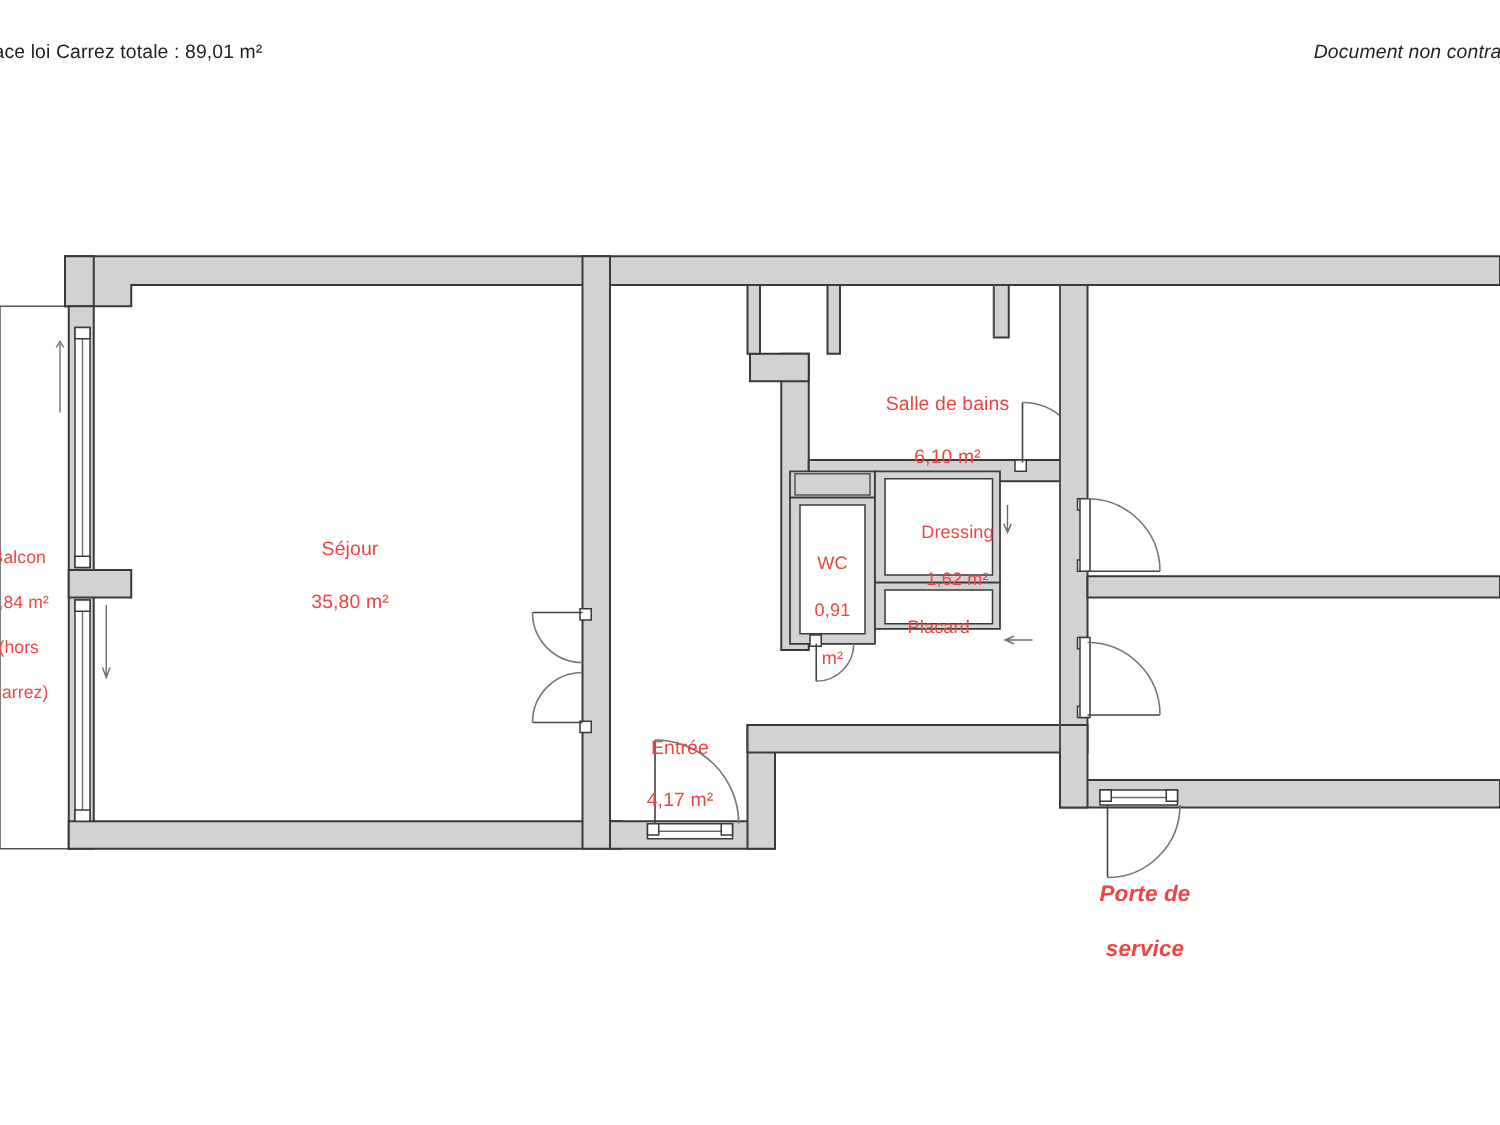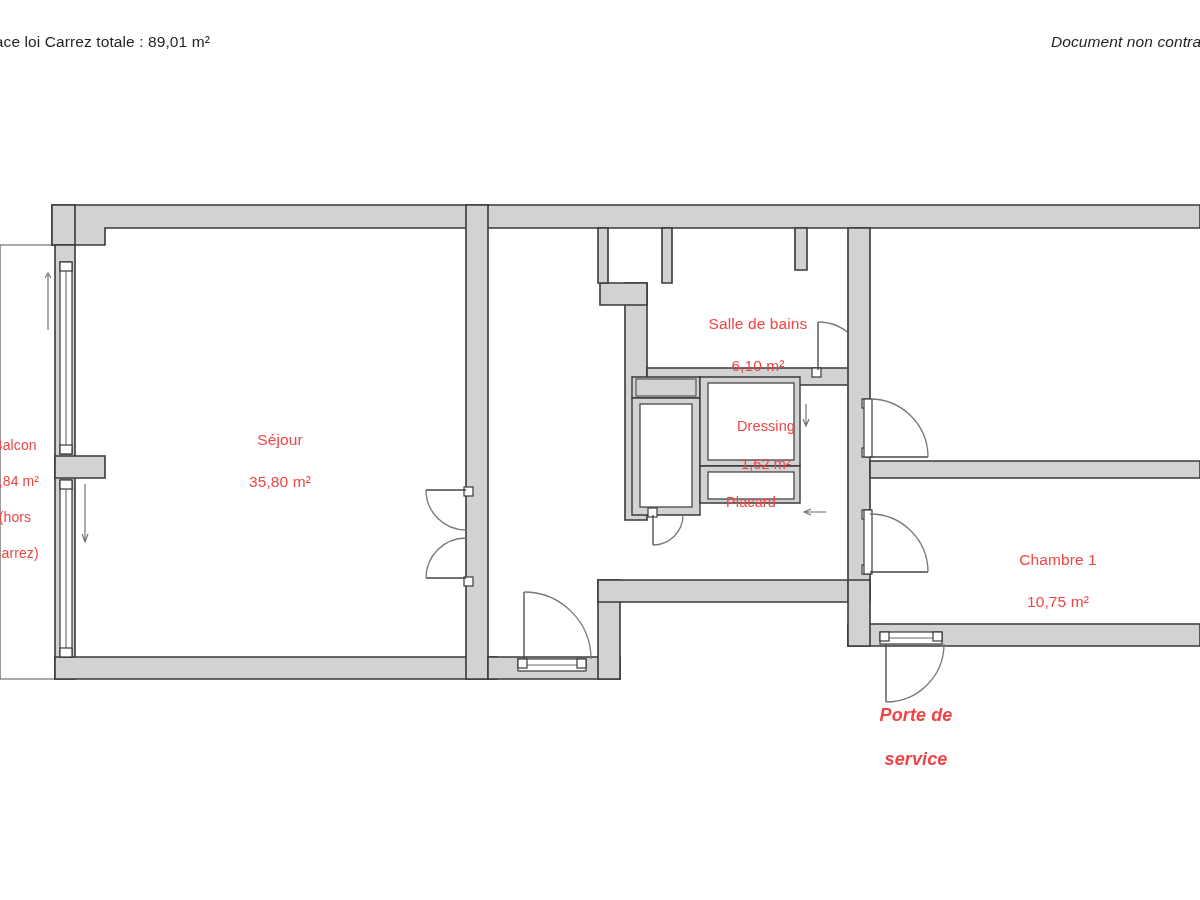--- a/index.html
+++ b/index.html
@@ -212,36 +212,41 @@
     <span class="ar">35,80 m²</span>
   </div>
 
 
   <div class="room-label" style="left:663px; top:292px; width:190px;">
     <span class="nm">Salle de bains</span>
     <span class="ar">6,10 m²</span>
   </div>
 
 
-  <div class="room-label" style="left:973px; top:528px; width:170px;">
-    <span class="nm">Chambre 1</span>
-    <span class="ar">10,75 m²</span>
-  </div>
 
   <div class="room-label small" style="left:702px; top:398px; width:100px;padding-left:14px;">
     <span class="nm">Dressing</span>
     <span class="ar">1,62 m²</span>
   </div>
 
+  <div class="room-label small" style="left:640px; top:423px; width:52px; line-height:19px;">
+    <span class="nm">WC</span>
+    <span class="ar">0,91</span>
+    <span class="ar">m²</span>
+  </div>
 
   <div class="room-label small" style="left:708px; top:474px; width:86px;">
     <span class="nm">Placard</span>
   </div>
 
 
+  <div class="room-label" style="left:487px; top:567px; width:114px;">
+    <span class="nm">Entrée</span>
+    <span class="ar">4,17 m²</span>
+  </div>
 
   <div class="room-label tiny" style="left:-24px; top:418px; width:78px;">
     <span class="nm">Balcon</span>
     <span class="ar">6,84 m²</span>
     <span class="ar">(hors</span>
     <span class="ar">Carrez)</span>
   </div>
 
   <div class="room-label italicbold" style="left:866px; top:682px; width:100px;">
     <span class="nm">Porte de</span>

